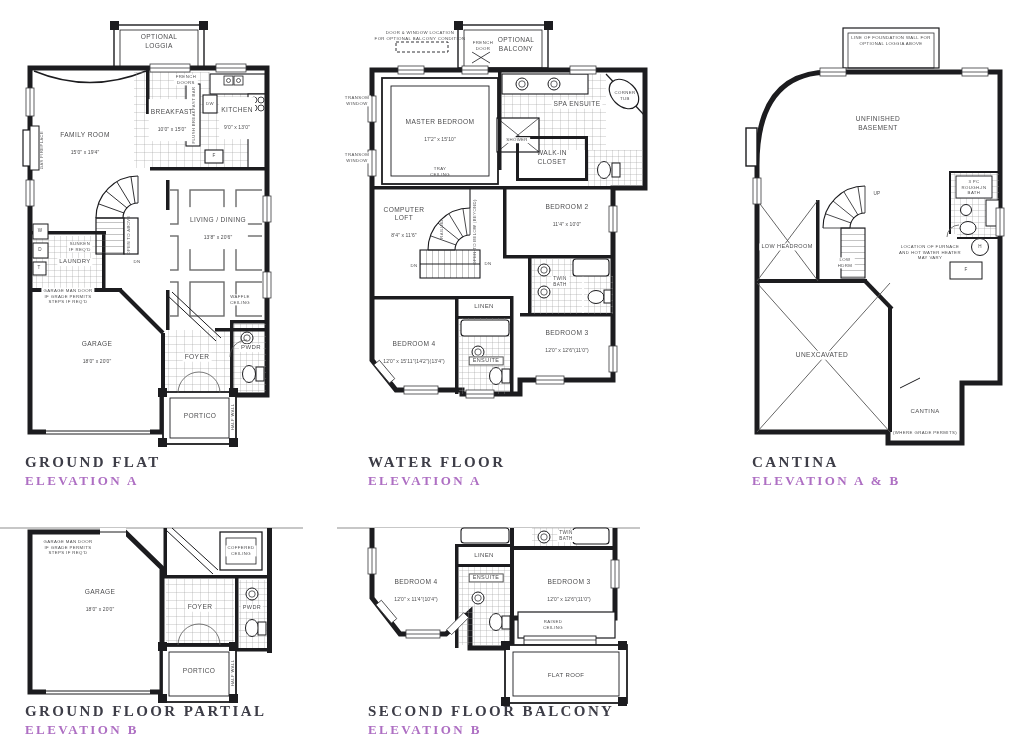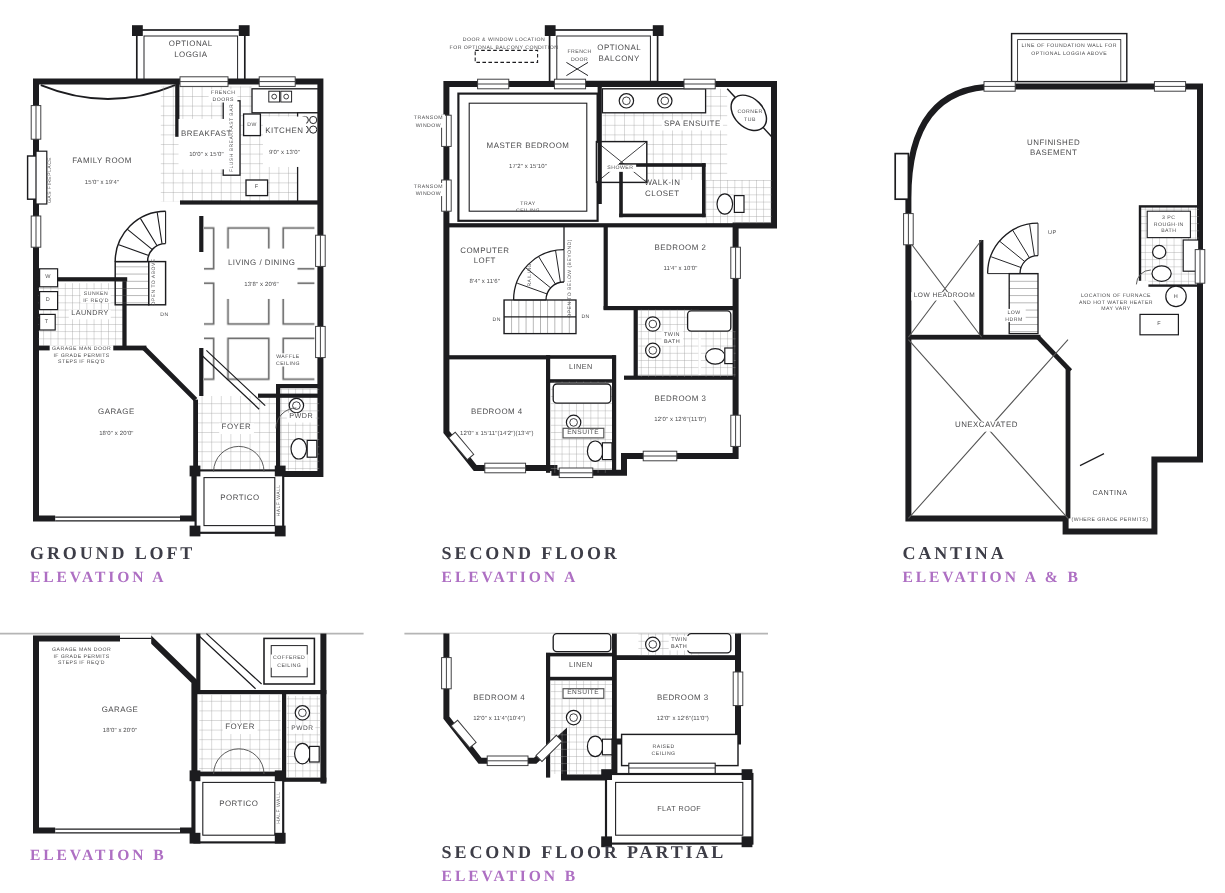--- a/index.html
+++ b/index.html
@@ -485,32 +485,33 @@
 </div>
 <div class="lbl s7" style="left:569px;top:590px">
   <div>BEDROOM 3</div>
   <div class="dims">12'0" x 12'6"(11'0")</div>
 </div>
 <div class="lbl s4" style="left:553px;top:625px">RAISED
 CEILING</div>
 <div class="lbl s6" style="left:566px;top:676px">FLAT ROOF</div>
 
 <div class="ptitle-block" style="left:25px;top:454px">
-  <div class="ptitle">GROUND LOFT</div>
+  <div class="ptitle">GROUND FLAT</div>
   <div class="psub">ELEVATION A</div>
 </div>
 <div class="ptitle-block" style="left:368px;top:454px">
-  <div class="ptitle">SECOND FLOOR</div>
+  <div class="ptitle">WATER FLOOR</div>
   <div class="psub">ELEVATION A</div>
 </div>
 <div class="ptitle-block" style="left:752px;top:454px">
   <div class="ptitle">CANTINA</div>
   <div class="psub">ELEVATION A &amp; B</div>
 </div>
 <div class="ptitle-block" style="left:25px;top:703px">
+  <div class="ptitle">GROUND FLOOR PARTIAL</div>
   <div class="psub">ELEVATION B</div>
 </div>
 <div class="ptitle-block" style="left:368px;top:703px">
-  <div class="ptitle">SECOND FLOOR PARTIAL</div>
+  <div class="ptitle">SECOND FLOOR BALCONY</div>
   <div class="psub">ELEVATION B</div>
 </div>
 
 </div>
 
 </body></html>

